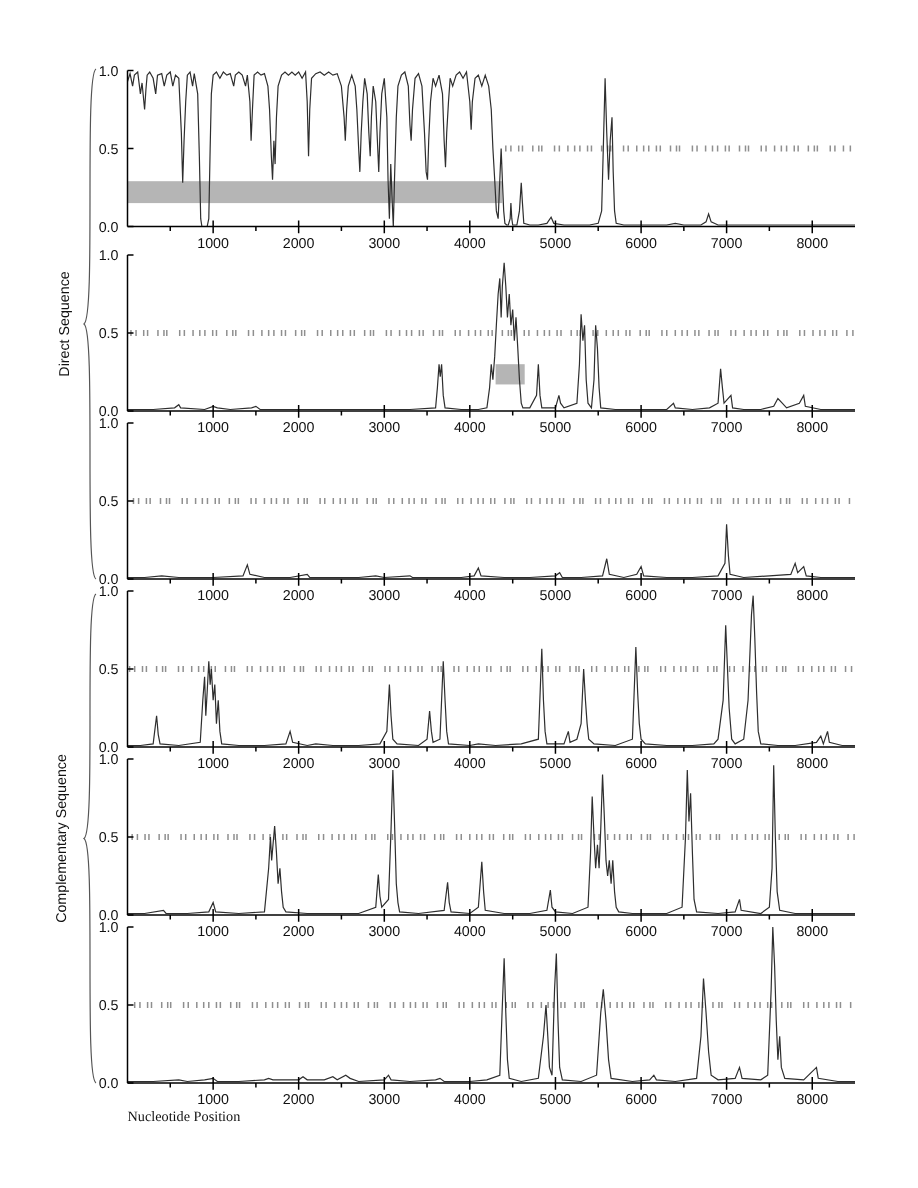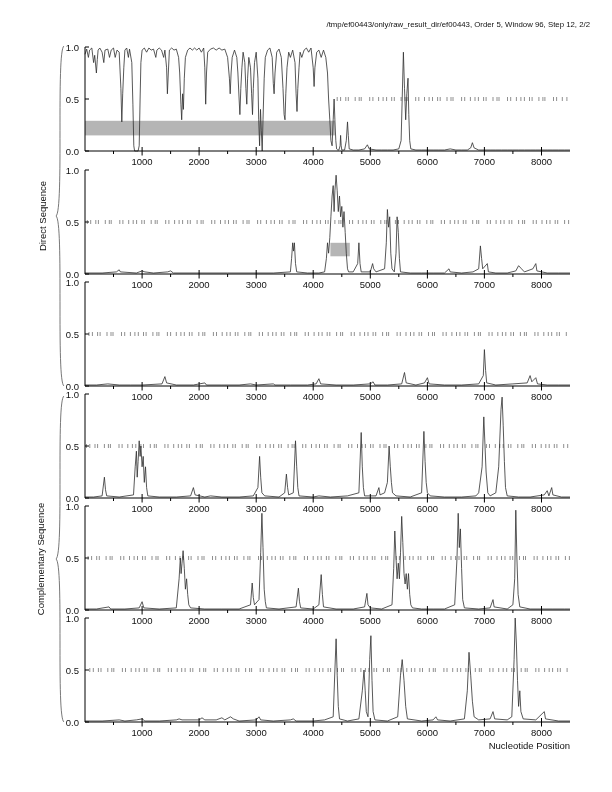--- a/index.html
+++ b/index.html
@@ -1,28 +1,27 @@
 <!DOCTYPE html>
 <html><head>
 <meta charset="utf-8">
 <style>
   html,body{margin:0;padding:0;background:#ffffff;}
   #page{position:relative;width:612px;height:792px;background:#ffffff;overflow:hidden;
         font-family:"Liberation Sans", sans-serif;}
   #title{position:absolute;top:20px;left:0;width:590px;text-align:right;
          font-size:7.8px;color:#111;white-space:nowrap;}
-  #xlabel{position:absolute;top:740px;left:85px;width:485px;text-align:right;
-          font-size:9.5px;color:#111;}
+  #xlabel{position:absolute;top:740px;left:85px;width:485px;text-align:left;
+          font-size:9.5px;color:#111;font-family:Liberation Serif, serif;}
   svg text{font-family:"Liberation Sans", sans-serif;fill:#111;}
 </style>
 </head>
 <body>
 
 <div id="page">
-  <div id="title">/tmp/ef00443/only/raw_result_dir/ef00443, Order 5, Window 96, Step 12, 2/2</div>
   <svg id="plot-svg" width="612" height="792" viewBox="0 0 612 792" style="position:absolute;left:0;top:0;">
       <g>
         <rect x="85.0" y="120.8" width="249.9" height="14.6" fill="#b5b5b5"></rect>
         <g stroke="#8f8f8f" stroke-width="1">
           <line x1="337.2" x2="337.2" y1="97.0" y2="101.0"></line>
           <line x1="340.6" x2="340.6" y1="97.0" y2="101.0"></line>
           <line x1="345.8" x2="345.8" y1="97.0" y2="101.0"></line>
           <line x1="348.3" x2="348.3" y1="97.0" y2="101.0"></line>
           <line x1="355.2" x2="355.2" y1="97.0" y2="101.0"></line>
           <line x1="359.2" x2="359.2" y1="97.0" y2="101.0"></line>

